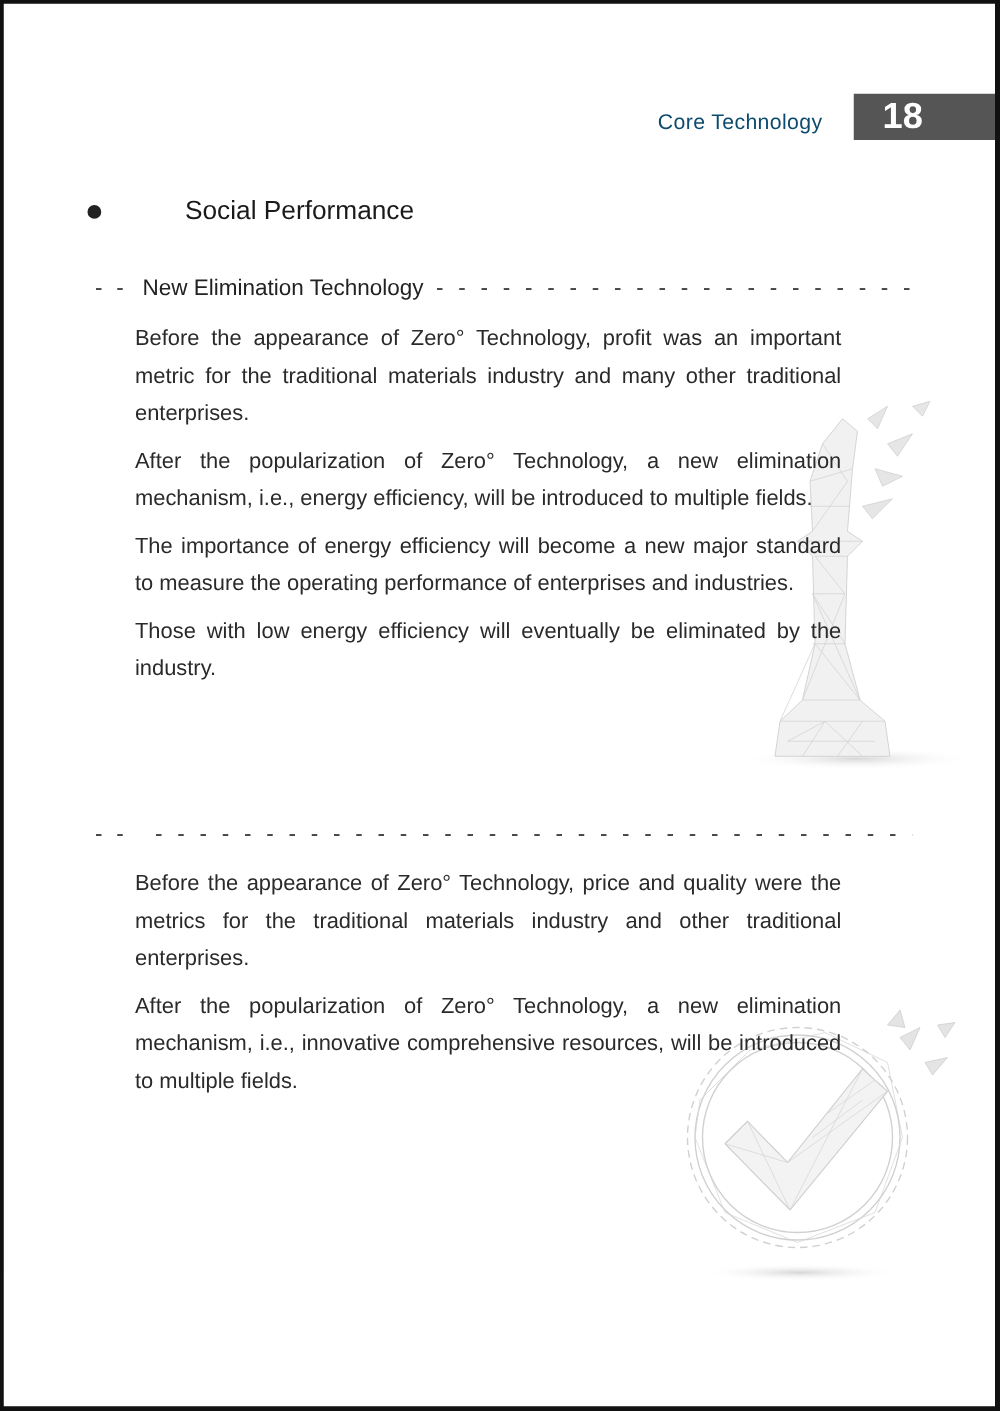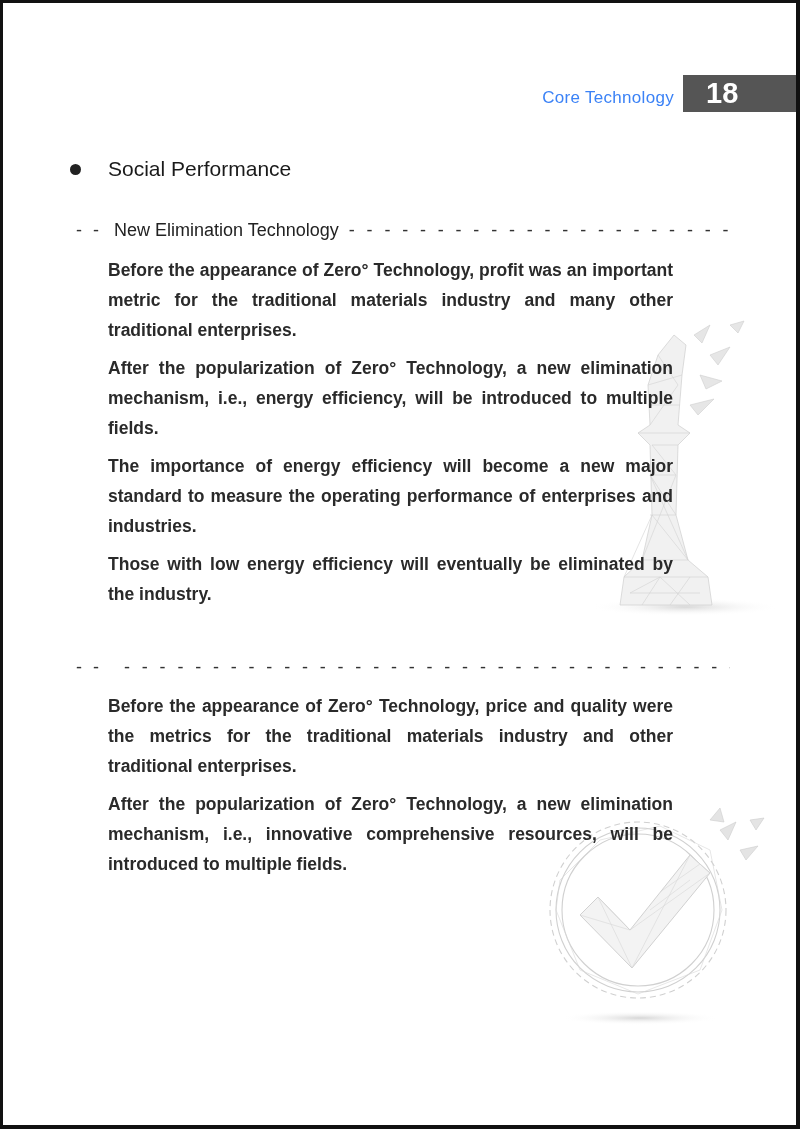--- a/index.html
+++ b/index.html
@@ -9,45 +9,45 @@
     font-family: "Liberation Sans", "DejaVu Sans", sans-serif;
     color: #222;
   }
   .frame {
     position: absolute; left: 0; top: 0; width: 800px; height: 1129px;
     box-sizing: border-box; border-top: 3px solid #111; border-left: 3px solid #111;
     border-right: 4px solid #111; border-bottom: 4px solid #111;
     pointer-events: none; z-index: 5;
   }
   .header-label {
-    position: absolute; right: 126px; top: 88px;
-    font-size: 17px; color: #3b82f6; letter-spacing: 0.3px;
+    position: absolute; right: 142px; top: 88px;
+    font-size: 17px; color: #0c4a6e; letter-spacing: 0.3px;
   }
   .page-badge {
     position: absolute; left: 683px; top: 75px; width: 114px; height: 37px;
     background: #555555; color: #fff; font-weight: bold; font-size: 29px;
     line-height: 37px; padding-left: 23px; box-sizing: border-box;
   }
   .section-title {
-    position: absolute; left: 70px; top: 157px; display: flex; align-items: center;
+    position: absolute; left: 70px; top: 157px; display: flex; align-items: center; gap: 40px;
   }
   .bullet { width: 11px; height: 11px; border-radius: 50%; background: #222; margin-right: 27px; }
   .section-title span.t { font-size: 21px; color: #1a1a1a; }
 
   .subhead {
     position: absolute; left: 76px; width: 654px; display: flex; align-items: center;
     font-size: 18px; color: #222; white-space: nowrap; overflow: hidden;
   }
   .subhead .lead { letter-spacing: 3px; margin-right: 12px; color: #333; }
   .subhead .trail { flex: 1; margin-left: 10px; overflow: hidden; color: #333; letter-spacing: 3.4px; }
   .body {
     position: absolute; left: 108px; width: 565px;
     font-size: 17.5px; line-height: 30px; color: #2a2a2a; text-align: justify; z-index: 2;
   }
-  .body p { margin: 0 0 8px 0; font-weight: bold; }
+  .body p { margin: 0 0 8px 0; }
   .graphic { position: absolute; z-index: 1; }
 </style>
 </head>
 <body>
 
 <div class="frame"></div>
 
 <div class="header-label">Core Technology</div>
 <div class="page-badge">18</div>
 

